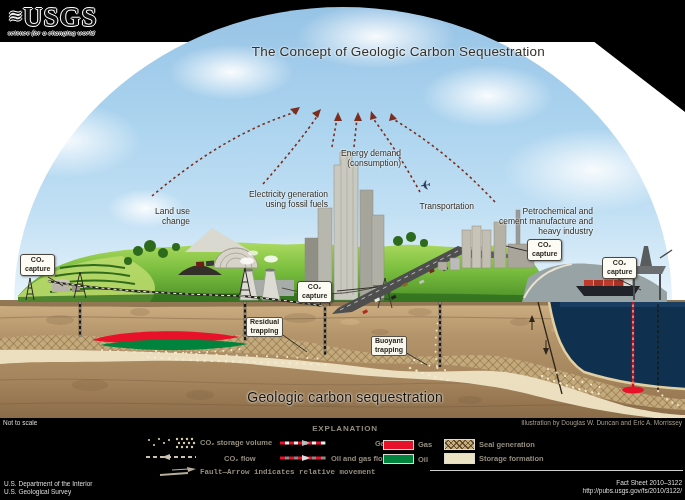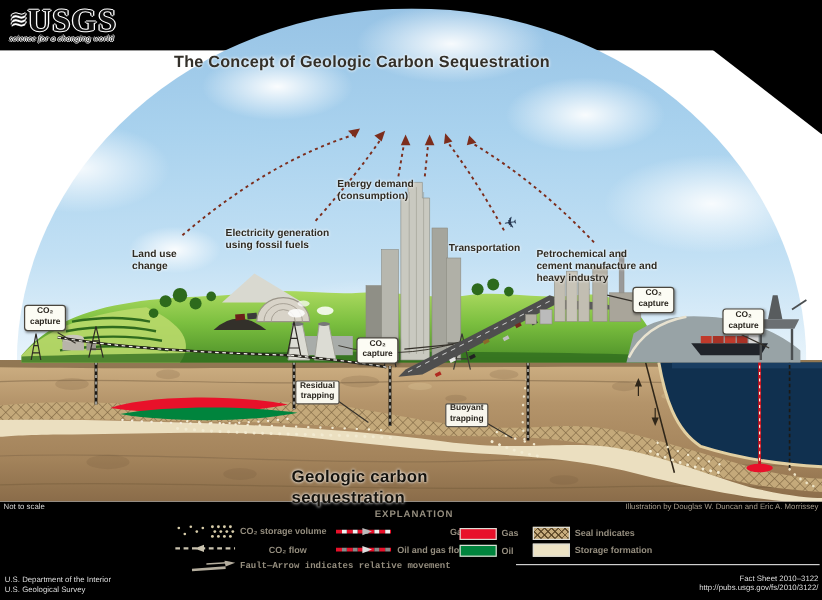--- a/index.html
+++ b/index.html
@@ -24,21 +24,21 @@
           linear-gradient(180deg,#97c3e5 0%,#a9d2ee 35%,#c2e0f4 70%,#e9f4fb 100%);}
   #scene-svg{left:0;top:0;z-index:4;}
   
   #logo{left:8px;top:2px;z-index:7;color:#101010;}
   #logo .acr{font-family:"Liberation Serif","DejaVu Serif",serif;font-weight:bold;font-size:27px;
              letter-spacing:1px;text-shadow:-1px 0 #fff,1px 0 #fff,0 -1px #fff,0 1px #fff;}
   #logo .wave{font-size:18px;vertical-align:4px;text-shadow:-1px 0 #fff,1px 0 #fff,0 -1px #fff,0 1px #fff;}
   #logo .tag{font-family:"Liberation Serif","DejaVu Serif",serif;font-style:italic;font-size:6.5px;
              margin-top:-4px;letter-spacing:.4px;text-shadow:-1px 0 #fff,1px 0 #fff,0 -1px #fff,0 1px #fff;}
   
-  .lbl{position:absolute;z-index:6;font-weight:bold;color:#2f2b23;text-align:left;line-height:1.2;
+  .lbl{position:absolute;z-index:6;font-weight:normal;color:#2f2b23;text-align:right;line-height:1.2;
        font-size:8.5px;text-shadow:0 0 2px rgba(255,255,255,.9),0 0 3px rgba(255,255,255,.7);}
   .lbl span{display:block;}
   #title{font-size:13.5px;color:#33302a;letter-spacing:.2px;}
   .cap{position:absolute;z-index:6;background:#fcfcf4;border:1px solid #4a463e;border-radius:3px;
        font-weight:bold;font-size:7px;line-height:1.25;color:#2a261f;text-align:center;
        padding:1px 4px;box-shadow:1px 1px 2px rgba(40,40,40,.45);}
   .cap span{display:block;}
   .callout{position:absolute;z-index:6;background:rgba(252,252,244,.95);border:1px solid #56524a;
        border-radius:2px;font-weight:bold;font-size:7px;line-height:1.25;color:#2a261f;
        text-align:center;padding:0 3px;}
@@ -452,21 +452,21 @@
   </svg>
   <div class="legend-label" style="left:331px;top:454px;">Oil and gas flow</div>
 
   <div class="swatch" style="left: 383px; top: 440px; width: 29px; height: 8px; background-color: rgb(232, 17, 42);"></div>
   <div class="legend-label" style="left:418px;top:440px;">Gas</div>
 
   <div class="swatch" style="left: 383px; top: 454px; width: 29px; height: 8px; background-color: rgb(0, 132, 61);"></div>
   <div class="legend-label" style="left:418px;top:455px;">Oil</div>
 
   <div class="swatch seal" style="left: 444px; top: 439px; width: 29px; height: 9px; background-color: rgb(199, 173, 126);"></div>
-  <div class="legend-label" style="left:479px;top:440px;">Seal indicates</div>
+  <div class="legend-label" style="left:479px;top:440px;">Seal generation</div>
 
   <div class="swatch" style="left: 444px; top: 453px; width: 29px; height: 9px; background-color: rgb(236, 226, 196);"></div>
   <div class="legend-label" style="left:479px;top:454px;text-align:center;">Storage formation</div>
 
   <div class="abs" id="hrule"></div>
 
   <div class="f-text" style="left:4px;top:480px;">U.S. Department of the Interior</div>
   <div class="f-text" style="left:4px;top:488px;">U.S. Geological Survey</div>
   <div class="f-text f-right" style="right:3px;top:479px;">Fact Sheet 2010–3122</div>
   <div class="f-text f-right" style="right:3px;top:487px;">http://pubs.usgs.gov/fs/2010/3122/</div>

